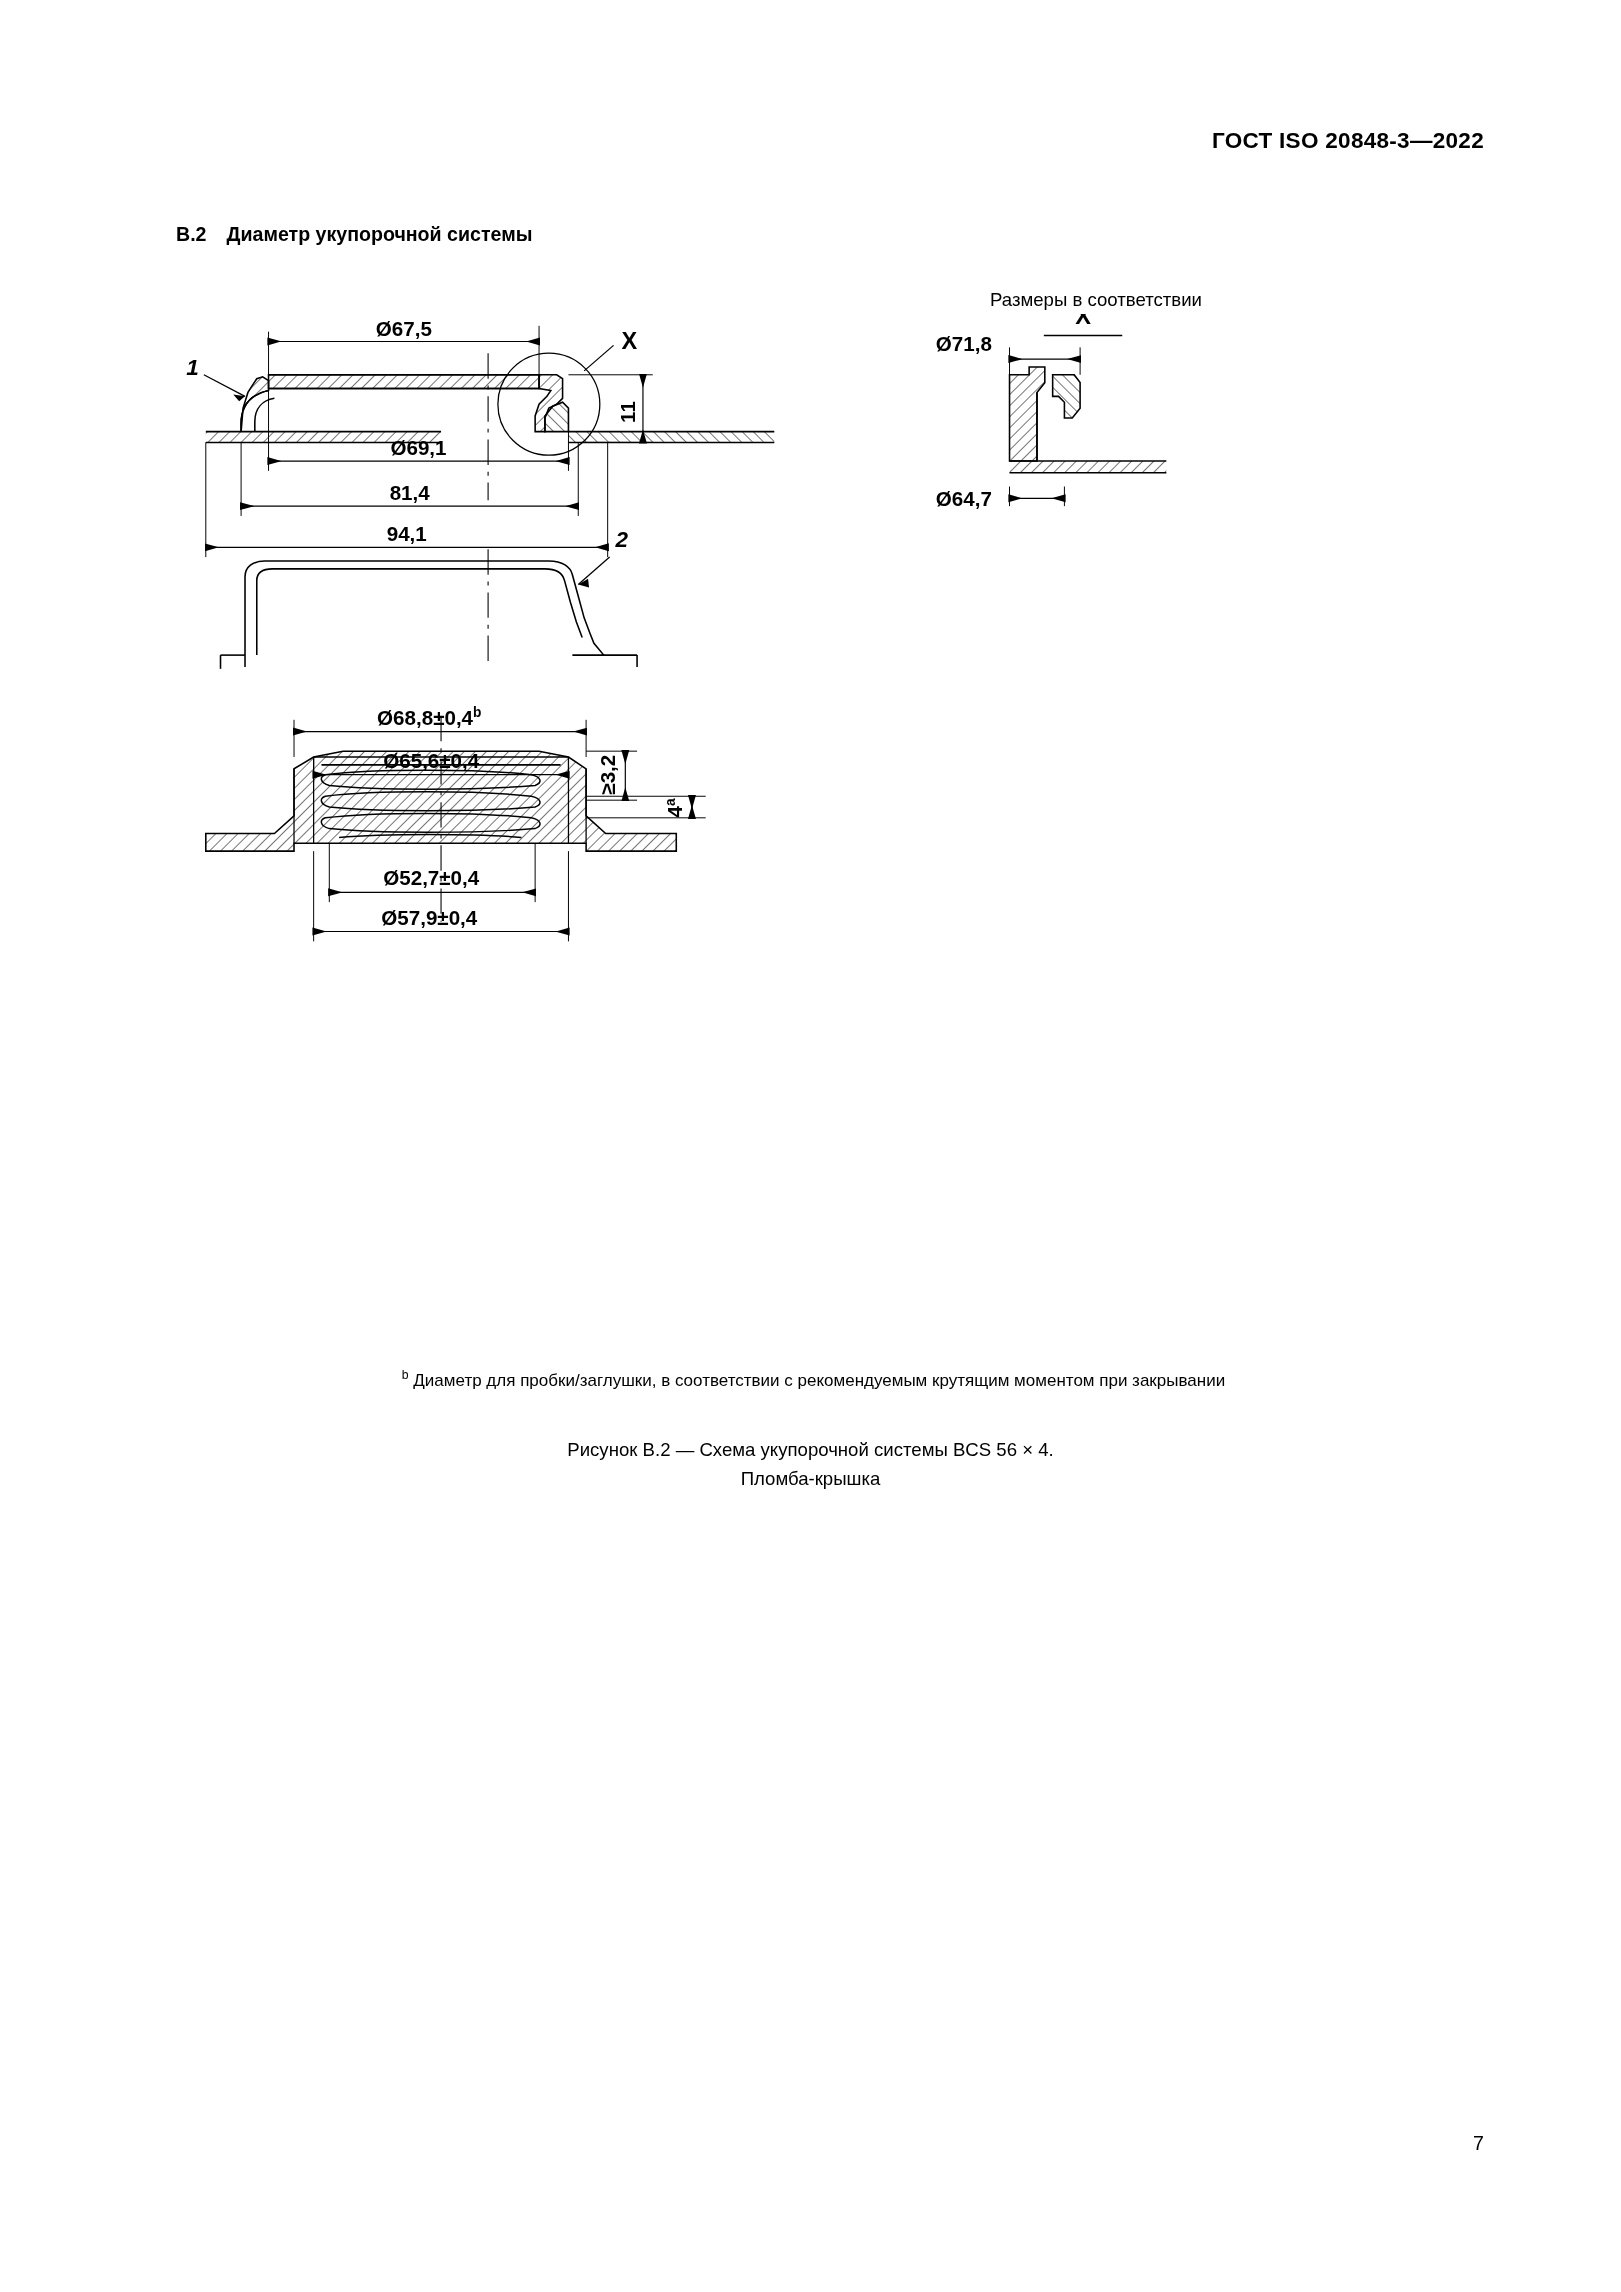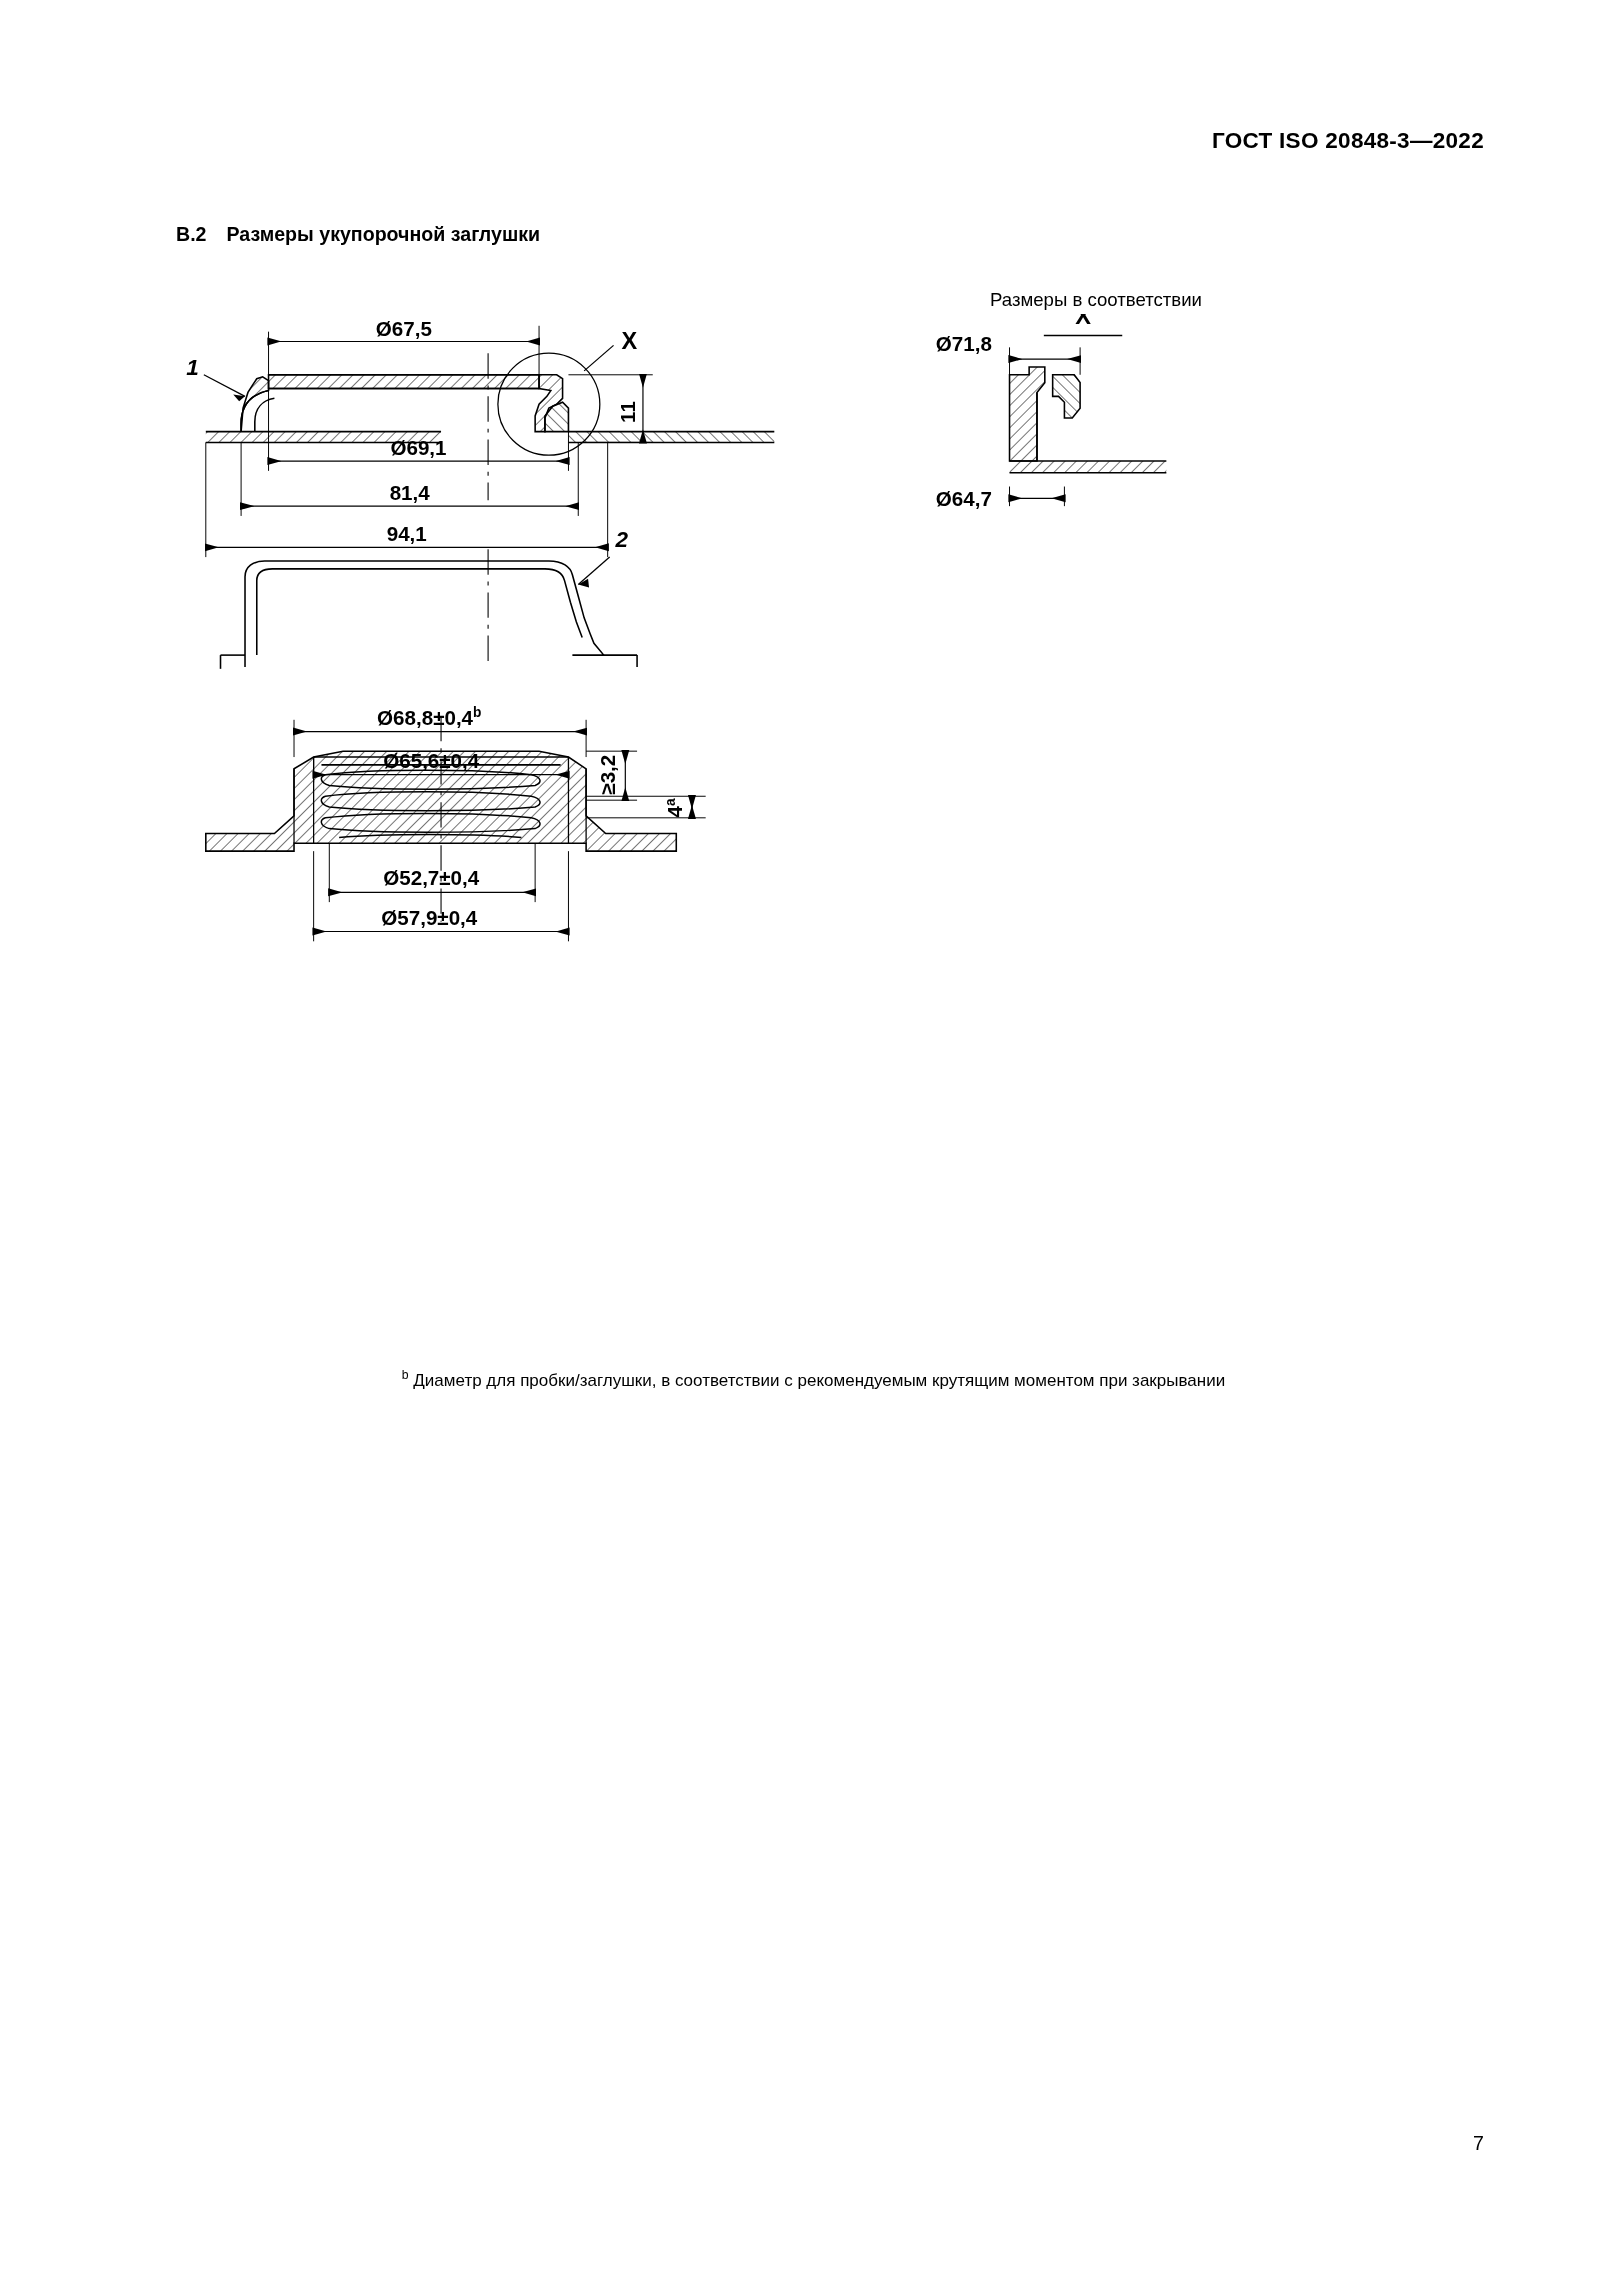--- a/index.html
+++ b/index.html
@@ -101,21 +101,21 @@
   .x-text { font-family: "Liberation Sans", sans-serif; font-size: 24px; font-weight: bold; }
 </style>
 </head>
 <body>
 
 <div class="page">
 
   <div class="doc-header">ГОСТ ISO 20848-3—2022</div>
 
   <div class="section-title">
-    <span class="num">В.2</span><span>Размеры укупорочной заглушки</span>
+    <span class="num">В.2</span><span>Диаметр укупорочной системы</span>
   </div>
 
   <div class="units-note">Размеры в соответствии</div>
 
   <div class="figure">
     <svg width="1333" height="1039" viewBox="0 0 1360 1060" xmlns="http://www.w3.org/2000/svg" stroke="#000" fill="none" stroke-width="1.6">
 
       <defs>
         <marker id="ar" markerWidth="12" markerHeight="10" refX="11" refY="5" orient="auto">
           <path d="M0,5 L12,1.6 L12,8.4 z" fill="#000" stroke="none"></path>
@@ -282,17 +282,21 @@
     </svg>
   </div>
 
   <div class="legend">
     <span class="ln2">
       <sup>b</sup>
       <span>Диаметр для пробки/заглушки, в соответствии с рекомендуемым крутящим моментом при закрывании</span>
     </span>
   </div>
 
+  <div class="fig-caption">
+    <div>Рисунок В.2 — Схема укупорочной системы BCS 56 × 4.</div>
+    <div>Пломба-крышка</div>
+  </div>
 
   <div class="page-number">7</div>
 
 </div>
 
 
 </body></html>

